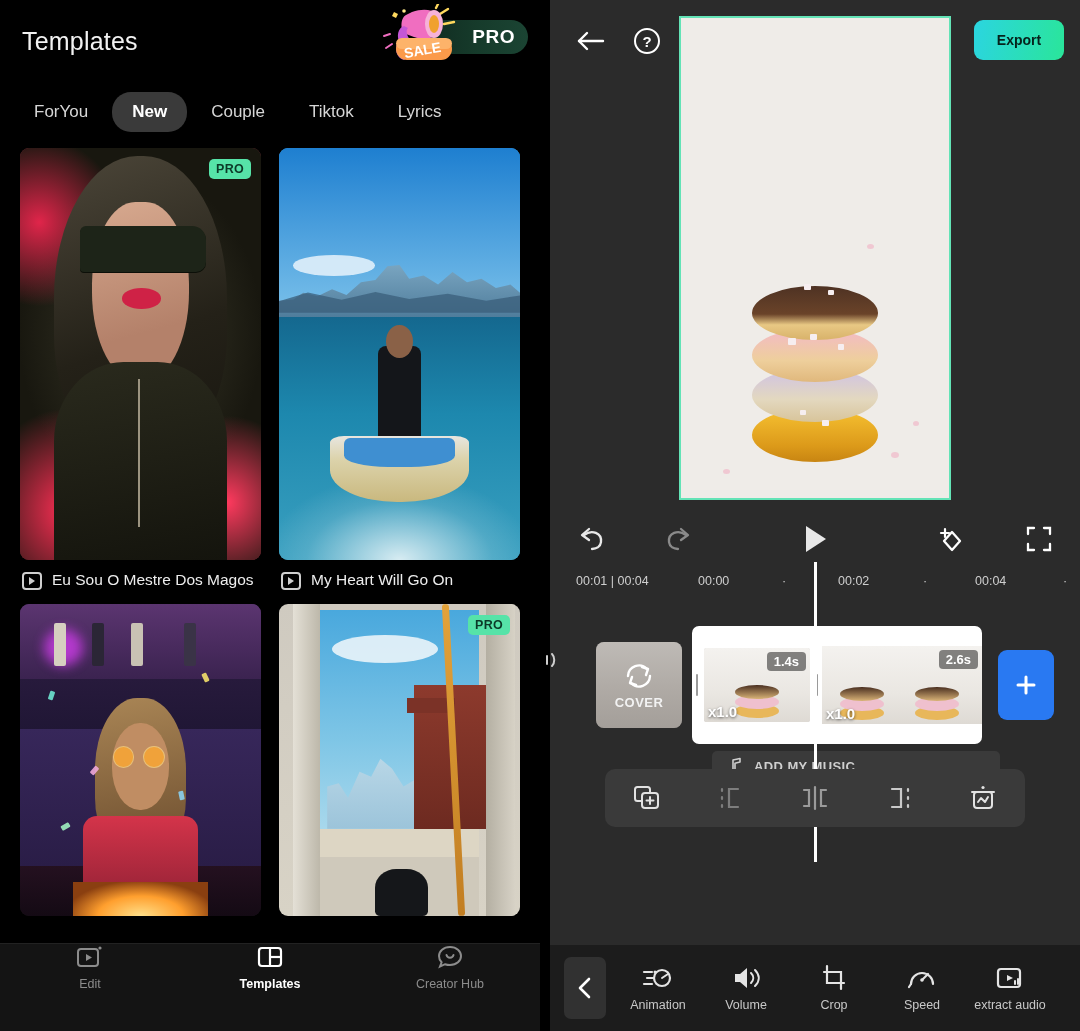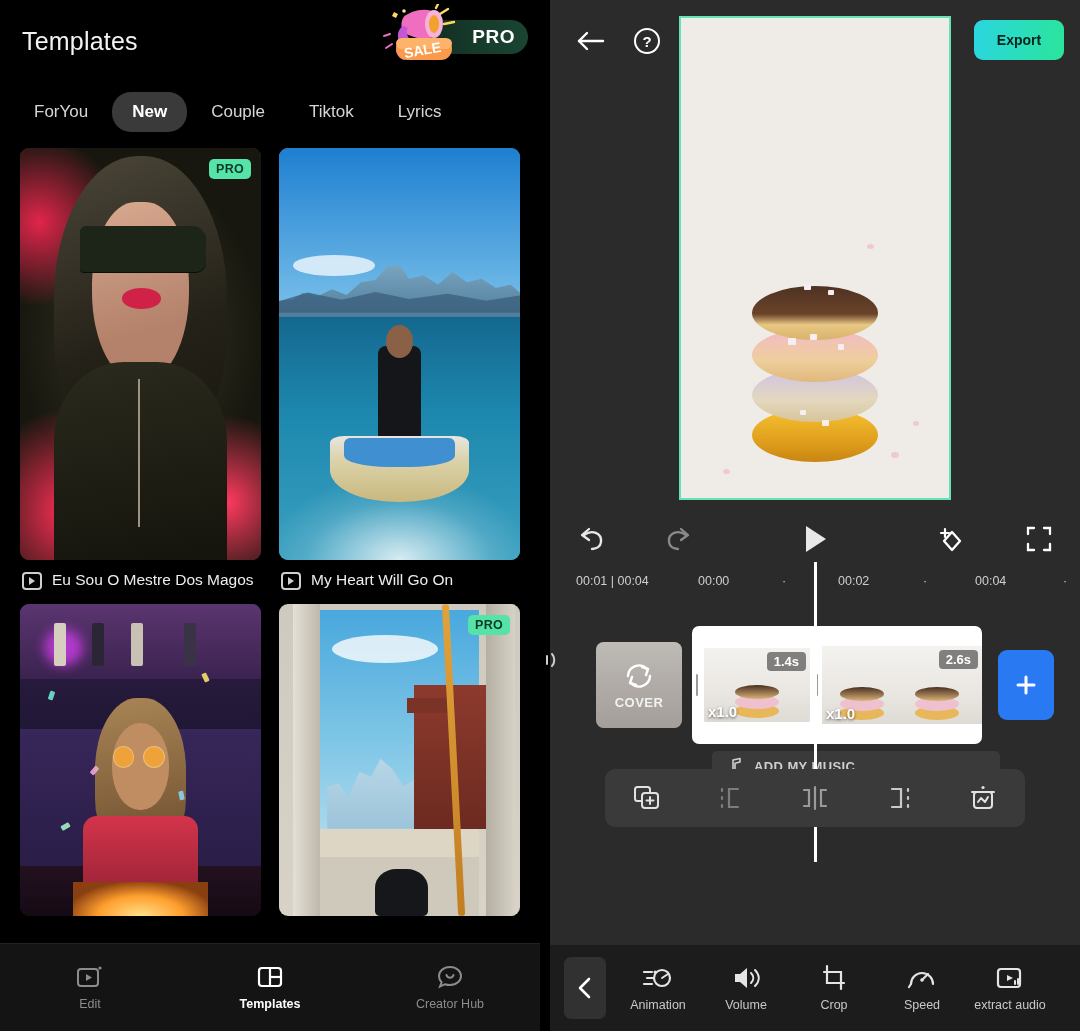--- a/index.html
+++ b/index.html
@@ -103,21 +103,21 @@
   .w-roof-lip{ position:absolute; left:53%; top:30%; width:20%; height:5%; background:#7b3227; }
   .w-frameL{ position:absolute; left:6%; top:0; width:11%; height:100%; background:linear-gradient(90deg,#e4e0d6,#bdb8aa); }
   .w-frameR{ position:absolute; right:2%; top:0; width:12%; height:100%; background:linear-gradient(90deg,#b4afa2,#d7d2c6); }
   .w-sill{ position:absolute; left:17%; top:72%; width:66%; height:9%; background:#ddd6c4; }
   .w-pole{ position:absolute; left:71%; top:0; width:7px; height:100%; background:linear-gradient(180deg,#e2a23a,#c27e22); border-radius:3px; transform:rotate(-3deg); }
   .w-low{ position:absolute; left:17%; top:81%; width:66%; height:19%; background:#cfc9bb; }
   .w-blob{ position:absolute; left:40%; top:85%; width:22%; height:15%; border-radius:40% 40% 10% 10%; background:#15171a; }
 
   .lp-bottom{
     height:88px; background:#141414; border-top:1px solid #222;
-    display:flex; align-items:center;
+    display:flex; 
   }
   .lnav{ flex:1; display:flex; flex-direction:column; align-items:center; gap:7px; cursor:pointer; }
   .lnav-label{ font-size:12.5px; color:#8c8c8c; }
   .lnav.active .lnav-label{ color:#ffffff; font-weight:700; }
 
   .divider{ width:10px; flex:0 0 10px; background:#000; height:1031px; }
 
   
   .right-panel{ width:530px; flex:0 0 530px; height:1031px; background:#2b2b2b; display:flex; flex-direction:column; position:relative; }
   .rp-top{ height:508px; position:relative; }

